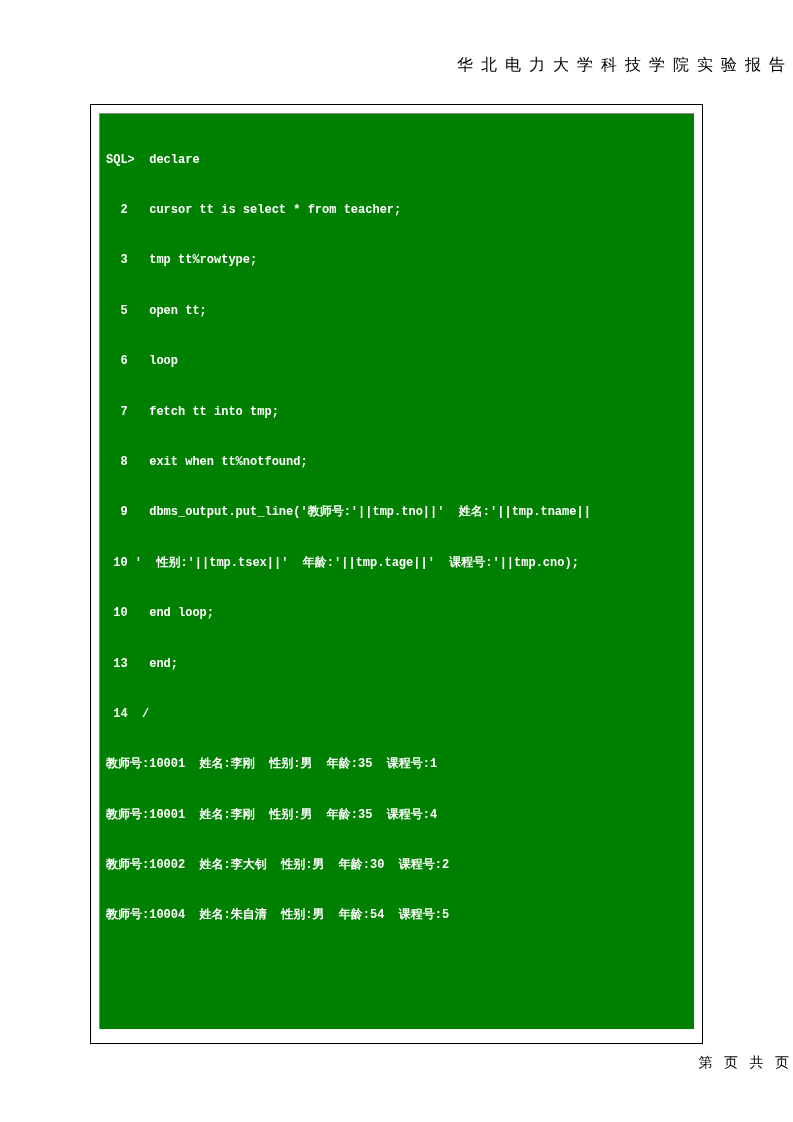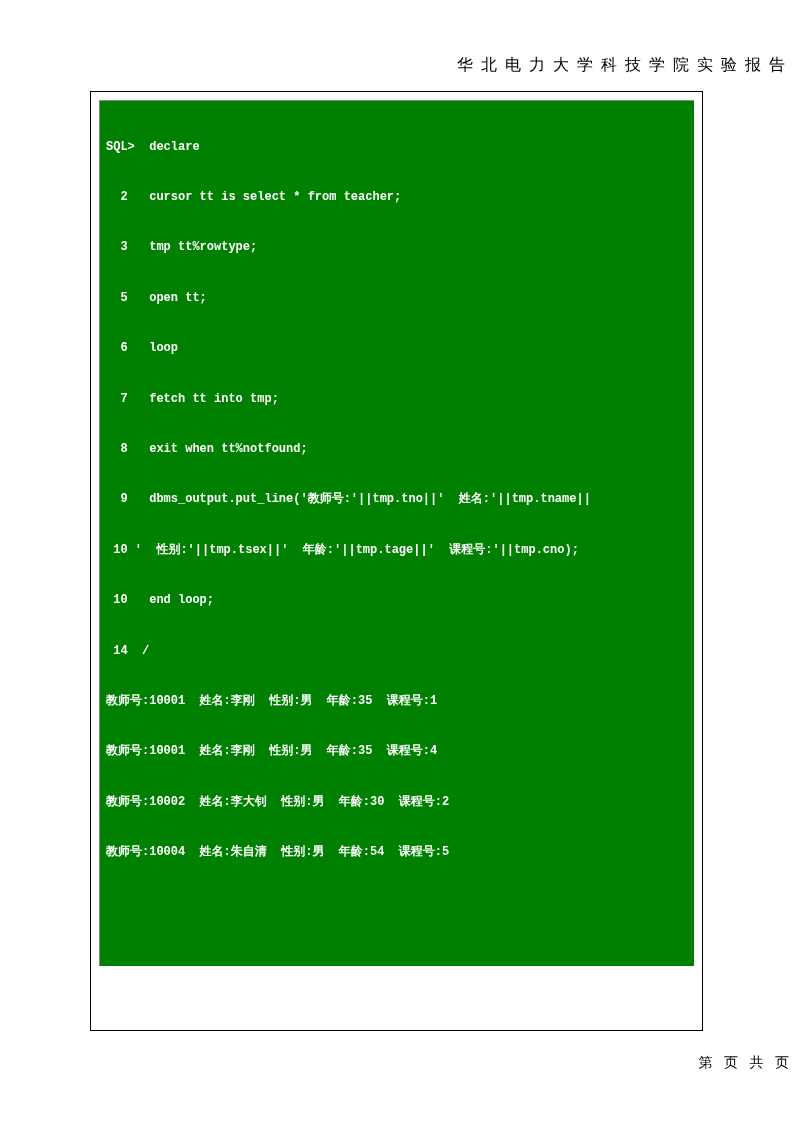--- a/index.html
+++ b/index.html
@@ -11,21 +11,21 @@
     position: relative;
   }
   .page-title {
     text-align: right;
     font-size: 16px;
     letter-spacing: 8px;
     padding: 55px 0 15px;
     font-family: "SimSun", serif;
   }
   .content-frame {
-    margin: 0 90px;
+    margin: 13px 90px;
     border: 1px solid #000;
     height: 940px;
     padding: 8px;
   }
   .terminal {
     background: #008000;
     color: #fff;
     font-family: "Courier New", monospace;
     font-size: 12px;
     font-weight: bold;
@@ -57,20 +57,21 @@
     <div class="term-line">SQL&gt;  declare</div>
     <div class="term-line">  2   cursor tt is select * from teacher;</div>
     <div class="term-line">  3   tmp tt%rowtype;</div>
     <div class="term-line">  5   open tt;</div>
     <div class="term-line">  6   loop</div>
     <div class="term-line">  7   fetch tt into tmp;</div>
     <div class="term-line">  8   exit when tt%notfound;</div>
     <div class="term-line">  9   dbms_output.put_line('教师号:'||tmp.tno||'  姓名:'||tmp.tname||</div>
     <div class="term-line"> 10 '  性别:'||tmp.tsex||'  年龄:'||tmp.tage||'  课程号:'||tmp.cno);</div>
     <div class="term-line"> 10   end loop;</div>
+    <div class="term-line"> 13   end;</div>
     <div class="term-line"> 14  /</div>
     <div class="term-line">教师号:10001  姓名:李刚  性别:男  年龄:35  课程号:1</div>
     <div class="term-line">教师号:10001  姓名:李刚  性别:男  年龄:35  课程号:4</div>
     <div class="term-line">教师号:10002  姓名:李大钊  性别:男  年龄:30  课程号:2</div>
     <div class="term-line">教师号:10004  姓名:朱自清  性别:男  年龄:54  课程号:5</div>
     
     
     
     
   </div>

